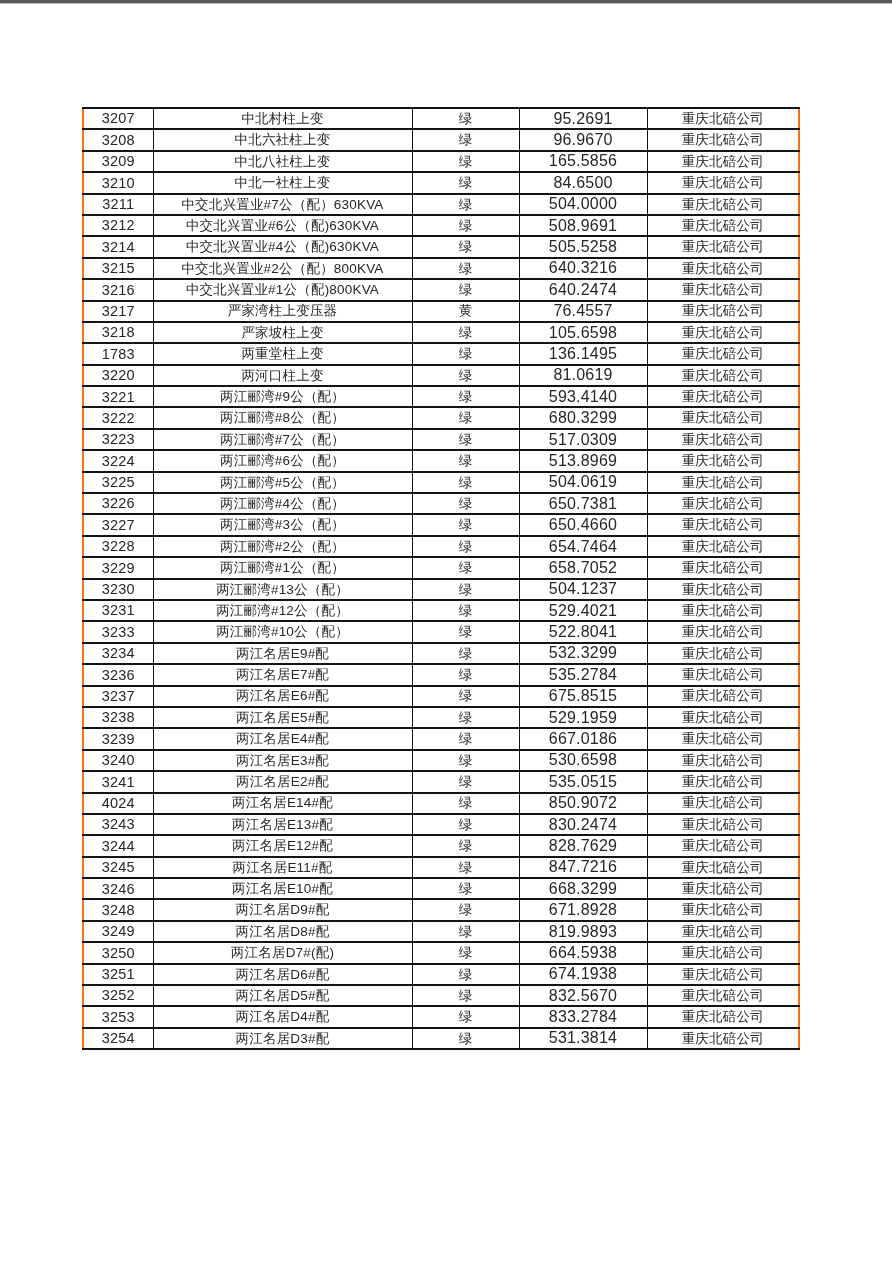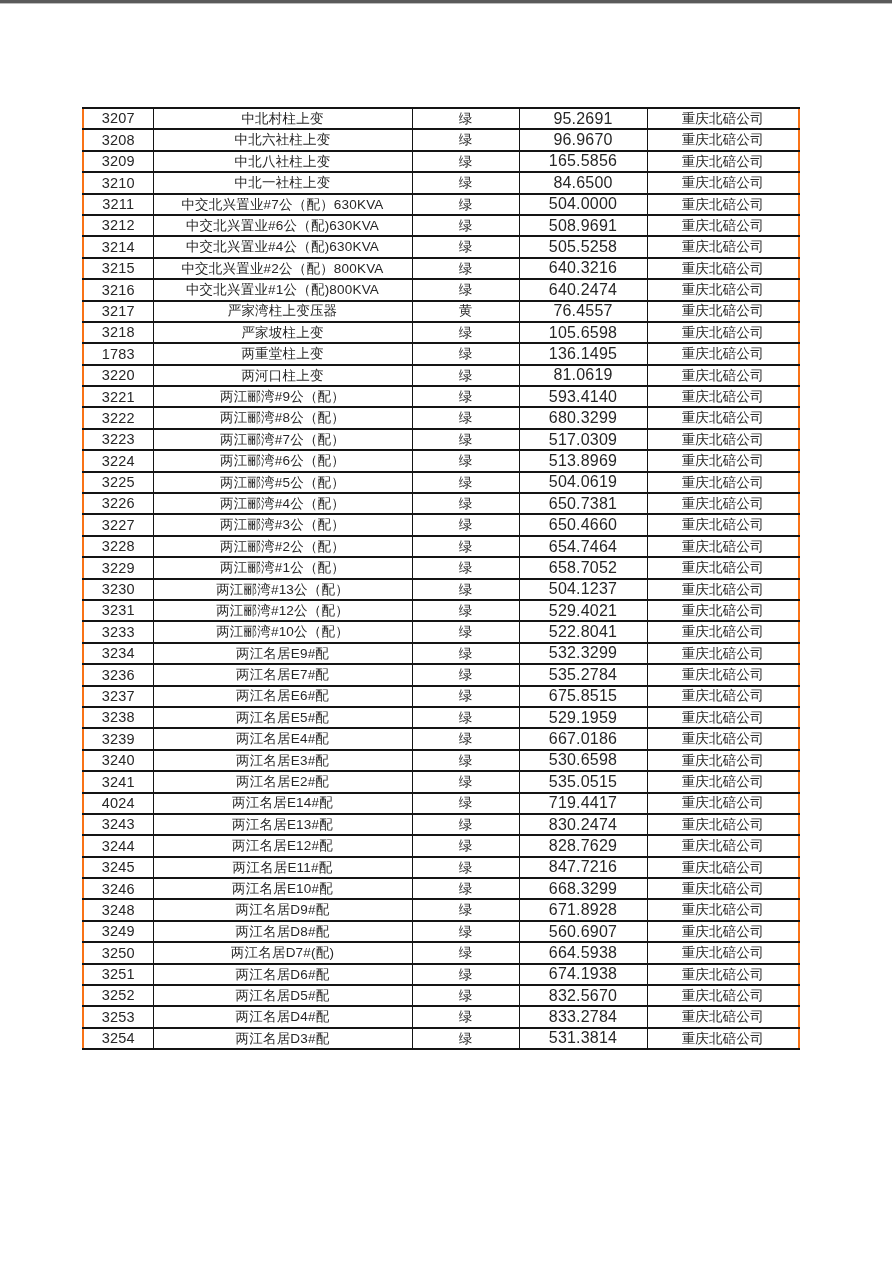--- a/index.html
+++ b/index.html
@@ -299,21 +299,21 @@
           <td class="cell-id">3241</td>
           <td class="cell-name">两江名居E2#配</td>
           <td class="cell-status">绿</td>
           <td class="cell-value">535.0515</td>
           <td class="cell-company">重庆北碚公司</td>
         </tr>
         <tr>
           <td class="cell-id">4024</td>
           <td class="cell-name">两江名居E14#配</td>
           <td class="cell-status">绿</td>
-          <td class="cell-value">719.4417</td>
+          <td class="cell-value">850.9072</td>
           <td class="cell-company">重庆北碚公司</td>
         </tr>
         <tr>
           <td class="cell-id">3243</td>
           <td class="cell-name">两江名居E13#配</td>
           <td class="cell-status">绿</td>
           <td class="cell-value">830.2474</td>
           <td class="cell-company">重庆北碚公司</td>
         </tr>
         <tr>
@@ -341,21 +341,21 @@
           <td class="cell-id">3248</td>
           <td class="cell-name">两江名居D9#配</td>
           <td class="cell-status">绿</td>
           <td class="cell-value">671.8928</td>
           <td class="cell-company">重庆北碚公司</td>
         </tr>
         <tr>
           <td class="cell-id">3249</td>
           <td class="cell-name">两江名居D8#配</td>
           <td class="cell-status">绿</td>
-          <td class="cell-value">560.6907</td>
+          <td class="cell-value">819.9893</td>
           <td class="cell-company">重庆北碚公司</td>
         </tr>
         <tr>
           <td class="cell-id">3250</td>
           <td class="cell-name">两江名居D7#(配)</td>
           <td class="cell-status">绿</td>
           <td class="cell-value">664.5938</td>
           <td class="cell-company">重庆北碚公司</td>
         </tr>
         <tr>

